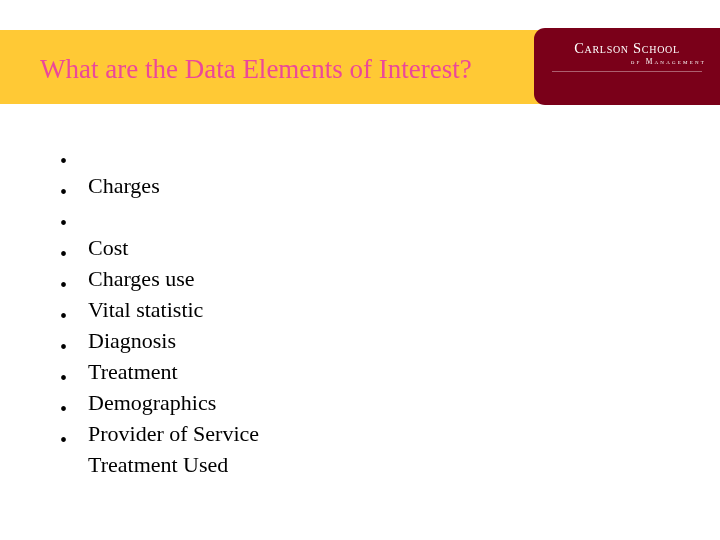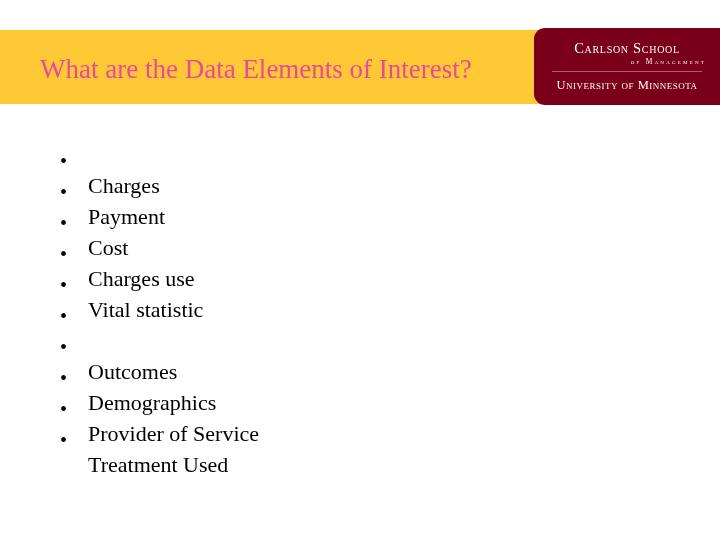--- a/index.html
+++ b/index.html
@@ -177,59 +177,58 @@
 
   <div class="header-band"></div>
 
   <div class="slide-title">What are the Data Elements of Interest?</div>
 
   <div class="logo-block">
     <div class="logo-inner">
       <div class="logo-line1">Carlson School</div>
       <div class="logo-line2">of Management</div>
       <div class="logo-divider"></div>
-      <div class="logo-line3">University of Minnesota</div>
     </div>
   </div>
 
   <div class="body-area">
     <ul class="bullet-list">
 
       <li class="bullet-row">
         <span class="bullet-mark">•</span>
         <span class="bullet-text">Charges</span>
       </li>
 
       <li class="bullet-row">
         <span class="bullet-mark">•</span>
-        <span class="bullet-text">Payment</span>
       </li>
 
       <li class="bullet-row">
         <span class="bullet-mark">•</span>
         <span class="bullet-text">Cost</span>
       </li>
 
       <li class="bullet-row">
         <span class="bullet-mark">•</span>
         <span class="bullet-text">Charges use</span>
       </li>
 
       <li class="bullet-row">
         <span class="bullet-mark">•</span>
         <span class="bullet-text">Vital statistic</span>
       </li>
 
       <li class="bullet-row">
         <span class="bullet-mark">•</span>
-      </li>
-
-      <li class="bullet-row">
-        <span class="bullet-mark">•</span>
-        <span class="bullet-text">Outcomes</span>
+        <span class="bullet-text">Diagnosis</span>
+      </li>
+
+      <li class="bullet-row">
+        <span class="bullet-mark">•</span>
+        <span class="bullet-text">Treatment</span>
       </li>
 
       <li class="bullet-row">
         <span class="bullet-mark">•</span>
         <span class="bullet-text">Demographics</span>
       </li>
 
       <li class="bullet-row">
         <span class="bullet-mark">•</span>
         <span class="bullet-text">Provider of Service</span>

